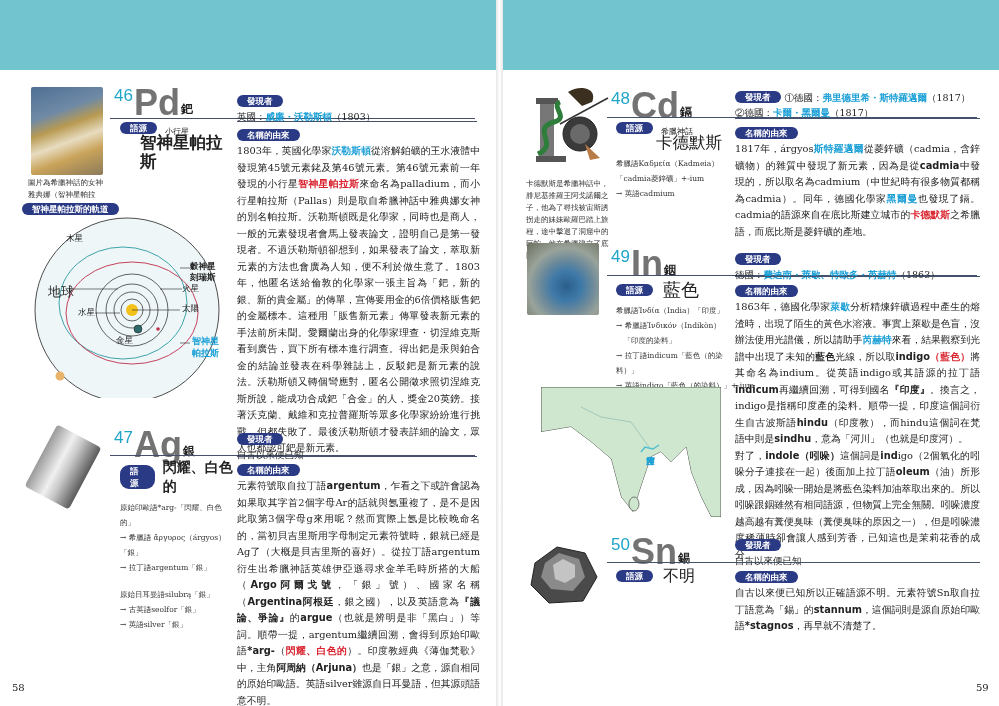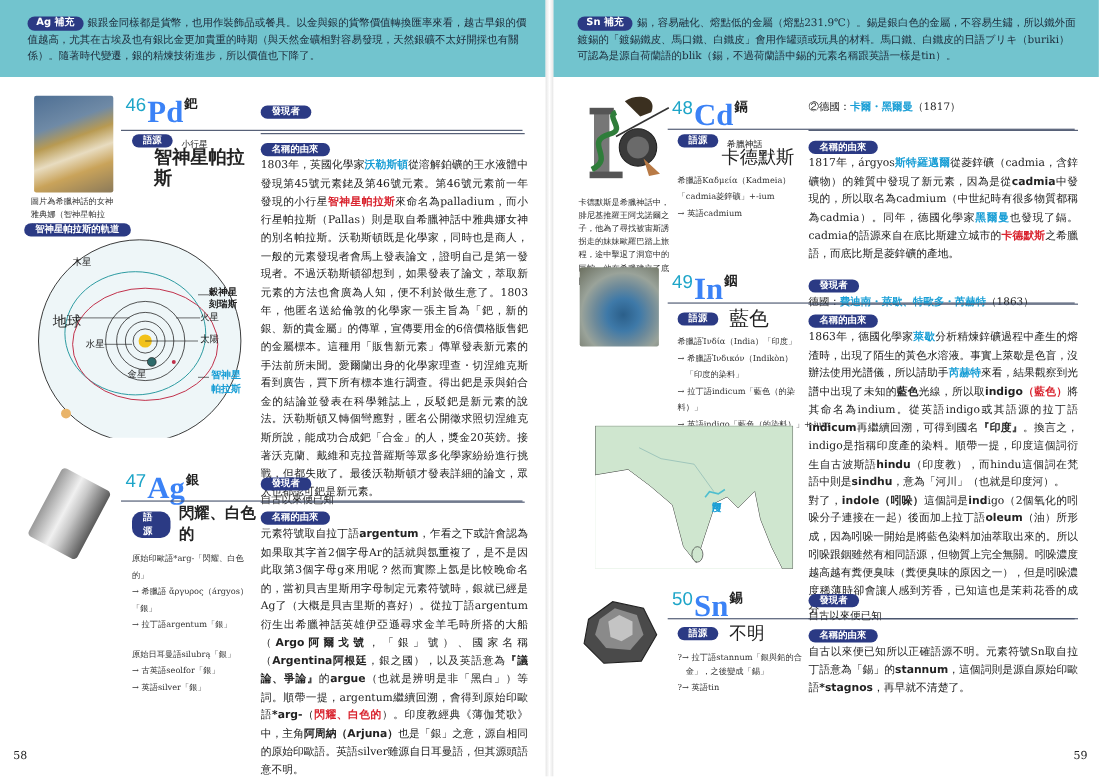--- a/index.html
+++ b/index.html
@@ -8,23 +8,23 @@
 .topband{position:absolute;top:0;height:70px;background:#72c4ce}
 .topband.left{left:0;width:496px}
 .topband.right{left:503px;width:496px}
 .gutter{position:absolute;left:496px;top:0;width:7px;height:706px;background:linear-gradient(90deg,#e6e6e6,#fff 50%,#e6e6e6)}
 .supp{position:absolute;top:14px;font-size:9.5px;line-height:15px;color:#1c2a3a}
 .supp.left{left:25px;width:455px}
 .supp.right{left:525px;width:455px}
 .pill{display:inline-block;background:#2b3a84;color:#fff;border-radius:9px;padding:0 8px;font-family:"DejaVu Sans",sans-serif;font-weight:bold;font-size:9px;line-height:13px;vertical-align:1px;margin-right:4px}
 .pill.sm{font-size:8.5px;padding:0 10px;line-height:12px}
 .abs{position:absolute}
-.elem-head{position:absolute;display:flex;}
+.elem-head{position:absolute;display:flex;align-items:flex-end}
 .elem-num{color:#1ea5c8;font-family:"Liberation Sans",sans-serif;font-size:17px;margin-right:1px;margin-bottom:14px}
-.elem-sym{font-family:Liberation Serif, serif;font-weight:bold;font-size:28px;line-height:34px;color:#3b82f6}
+.elem-sym{font-family:Liberation Sans, sans-serif;font-weight:bold;font-size:36px;line-height:34px;color:#737373}
 .elem-name{font-size:12px;font-weight:bold;margin-left:1px;margin-bottom:2px}
 .rule{position:absolute;height:1px;background:#45506a}
 .origin-sub{font-size:8px}
 .origin-big{font-size:16.5px;line-height:19px;font-weight:bold}
 .origin-line{font-size:7.5px;line-height:15px;color:#333}
 .body{font-size:9.8px;line-height:16.5px;color:#222;text-align:justify}
 .blue{color:#1a9fd6;font-weight:bold;font-family:"DejaVu Sans",sans-serif}
 .red{color:#d9232e;font-weight:bold;font-family:"DejaVu Sans",sans-serif}
 .bold{font-weight:bold;font-family:"DejaVu Sans",sans-serif}
 .disc{font-size:9.5px;line-height:15px}
@@ -34,26 +34,20 @@
 </style>
 </head>
 <body>
 
 <div class="spread">
 
   <div class="topband left"></div>
   <div class="topband right"></div>
   <div class="gutter"></div>
 
-  <div class="supp left">
-    <span class="pill">Ag 補充</span><span>銀跟金同樣都是貨幣，也用作裝飾品或餐具。以金與銀的貨幣價值轉換匯率來看，越古早銀的價值越高，尤其在古埃及也有銀比金更加貴重的時期（與天然金礦相對容易發現，天然銀礦不太好開採也有關係）。隨著時代變遷，銀的精煉技術進步，所以價值也下降了。</span>
-  </div>
-  <div class="supp right">
-    <span class="pill">Sn 補充</span><span>錫，容易融化、熔點低的金屬（熔點231.9℃）。錫是銀白色的金屬，不容易生鏽，所以鐵外面鍍錫的「鍍錫鐵皮、馬口鐵、白鐵皮」會用作罐頭或玩具的材料。馬口鐵、白鐵皮的日語ブリキ（buriki）可認為是源自荷蘭語的blik（錫，不過荷蘭語中錫的元素名稱跟英語一樣是tin）。</span>
-  </div>
 
   <div class="photo" style="left:31px;top:87px;width:72px;height:88px;background:linear-gradient(160deg,#4e6f94 0%,#6f8aa6 30%,#b89a52 45%,#e8dcc0 60%,#c9a35a 75%,#8b7a5a 100%)"></div>
   <div class="abs caption" style="left:28px;top:177px;width:82px">圖片為希臘神話的女神雅典娜（智神星帕拉斯）。</div>
 
   <div class="elem-head" style="left:114px;top:86px">
     <span class="elem-num">46</span>
     <span class="elem-sym">Pd</span>
     <span class="elem-name">鈀</span>
   </div>
   <div class="rule" style="left:110px;top:118px;width:365px"></div>
@@ -63,20 +57,23 @@
       <span class="pill sm" style="margin-bottom:3px">語源</span>
       <div>
         <div class="origin-sub">小行星</div>
       </div>
     </div>
     <div class="origin-big" style="margin-left:20px;margin-top:-4px">智神星帕拉斯</div>
   </div>
 
   <div class="abs" style="left:237px;top:90px;width:240px">
     <span class="pill sm">發現者</span>
+    <div class="disc">
+      <span>英國：</span><span class="blue">威廉・沃勒斯頓</span><span>（1803）</span>
+    </div>
   </div>
   <div class="rule" style="left:237px;top:121px;width:240px"></div>
 
   <div class="abs" style="left:237px;top:124px;width:243px">
     <span class="pill sm">名稱的由來</span>
     <div class="body"><span>1803年，英國化學家</span><span class="blue">沃勒斯頓</span><span>從溶解鉑礦的王水液體中發現第45號元素銠及第46號元素。第46號元素前一年發現的小行星</span><span class="red">智神星帕拉斯</span><span>來命名為palladium，而小行星帕拉斯（Pallas）則是取自希臘神話中雅典娜女神的別名帕拉斯。沃勒斯頓既是化學家，同時也是商人，一般的元素發現者會馬上發表論文，證明自己是第一發現者。不過沃勒斯頓卻想到，如果發表了論文，萃取新元素的方法也會廣為人知，便不利於做生意了。1803年，他匿名送給倫敦的化學家一張主旨為「鈀，新的銀、新的貴金屬」的傳單，宣傳要用金的6倍價格販售鈀的金屬標本。這種用「販售新元素」傳單發表新元素的手法前所未聞。愛爾蘭出身的化學家理查・切涅維克斯看到廣告，買下所有標本進行調查。得出鈀是汞與鉑合金的結論並發表在科學雜誌上，反駁鈀是新元素的說法。沃勒斯頓又轉個彎應對，匿名公開徵求照切涅維克斯所說，能成功合成鈀「合金」的人，獎金20英鎊。接著沃克蘭、戴維和克拉普羅斯等眾多化學家紛紛進行挑戰，但都失敗了。最後沃勒斯頓才發表詳細的論文，眾人也都認可鈀是新元素。</span></div>
   </div>
 
   <div class="abs" style="left:20px;top:203px;width:210px;height:195px">
     <span class="pill sm" style="position:absolute;left:2px;top:0;z-index:2">智神星帕拉斯的軌道</span>
@@ -179,20 +176,23 @@
     <div class="origin-big" style="margin-left:40px;margin-top:-4px;font-weight:normal">卡德默斯</div>
     <div style="margin-top:4px">
       <div class="origin-line">希臘語Καδμεία（Kadmeia）</div>
       <div class="origin-line">「cadmia菱鋅礦」+-ium</div>
       <div class="origin-line">→ 英語cadmium</div>
     </div>
   </div>
 
   <div class="abs" style="left:735px;top:90px;width:245px">
     <div class="disc">
+      <span class="pill sm">發現者</span><span>①德國：</span><span class="blue">弗里德里希・斯特羅邁爾</span><span>（1817）</span>
+    </div>
+    <div class="disc">
       <span>②德國：</span><span class="blue">卡爾・黑爾曼</span><span>（1817）</span>
     </div>
   </div>
   <div class="rule" style="left:735px;top:118px;width:245px"></div>
 
   <div class="abs" style="left:735px;top:122px;width:245px">
     <span class="pill sm">名稱的由來</span>
     <div class="body"><span>1817年，árgyos</span><span class="blue">斯特羅邁爾</span><span>從菱鋅礦（cadmia，含鋅礦物）的雜質中發現了新元素，因為是從</span><span class="bold">cadmia</span><span>中發現的，所以取名為cadmium（中世紀時有很多物質都稱為cadmia）。同年，德國化學家</span><span class="blue">黑爾曼</span><span>也發現了鎘。cadmia的語源來自在底比斯建立城市的</span><span class="red">卡德默斯</span><span>之希臘語，而底比斯是菱鋅礦的產地。</span></div>
   </div>
 
@@ -258,25 +258,20 @@
     <span class="elem-sym">Sn</span>
     <span class="elem-name">錫</span>
   </div>
   <div class="rule" style="left:607px;top:562px;width:370px"></div>
 
   <div class="abs" style="left:616px;top:566px;width:115px">
     <div style="display:flex;align-items:center;gap:6px">
       <span class="pill sm">語源</span>
       <span class="origin-big" style="font-size:16px;font-weight:normal">不明</span>
     </div>
-    <div style="margin-top:6px">
-      <div class="origin-line" style="line-height:13px">?→ 拉丁語stannum「銀與鉛的合</div>
-      <div class="origin-line" style="line-height:13px">　金」，之後變成「錫」</div>
-      <div class="origin-line" style="line-height:16px">?→ 英語tin</div>
-    </div>
   </div>
 
   <div class="abs" style="left:735px;top:534px;width:245px">
     <span class="pill sm">發現者</span>
     <div class="disc">自古以來便已知</div>
   </div>
   <div class="rule" style="left:735px;top:562px;width:245px"></div>
 
   <div class="abs" style="left:735px;top:566px;width:245px">
     <span class="pill sm">名稱的由來</span>

